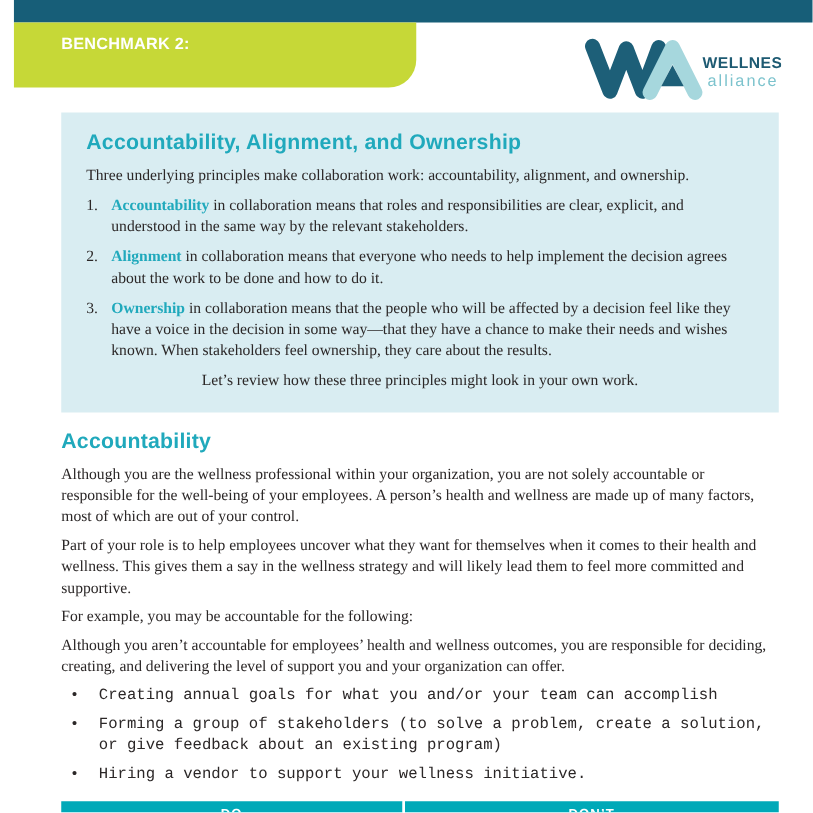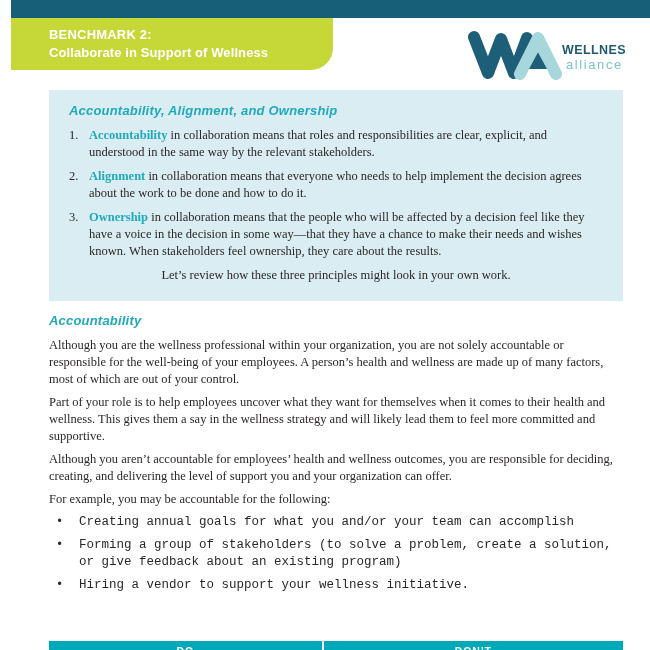--- a/index.html
+++ b/index.html
@@ -28,22 +28,22 @@
   }
   .banner-line1{font-size:13px;font-weight:700;line-height:1.4;letter-spacing:.2px;}
   .banner-line2{font-size:13px;font-weight:600;line-height:1.4;letter-spacing:.1px;}
   .logo{position:absolute;top:28px;right:36px;width:158px;height:54px;}
   
   .content{padding:90px 38px 0 38px;}
   .principles-box{
     background:var(--box-blue);padding:13px 20px 10px 20px;margin-bottom:12px;
   }
   .box-title,.section-title{
-    font-family:"Liberation Sans",sans-serif;font-weight:600;font-size:13px;
-    color:var(--teal);letter-spacing:.2px;line-height:1.25;margin-bottom:8px;font-style:italic;
+    font-family:"Liberation Sans",sans-serif;font-weight:600;font-size:17px;
+    color:var(--teal);letter-spacing:.2px;line-height:1.25;margin-bottom:8px;
   }
   .section-title{margin-bottom:7px;}
   .body-p{font-size:12.5px;line-height:17px;margin-bottom:6px;}
   .principles-box .body-p{margin-bottom:7px;}
   .plist{margin:0 0 2px 0;}
   .pitem{display:flex;margin-bottom:7px;font-size:12.5px;line-height:17px;}
   .pnum{flex:0 0 20px;}
   .ptext{flex:1;}
   .kw{color:var(--teal);font-weight:700;}
   .outro{margin-bottom:2px;text-align:center;}
@@ -71,37 +71,37 @@
 </style>
 </head>
 <body>
 
 <div class="page">
 
   <div class="topbar"></div>
 
   <div class="banner">
     <div class="banner-line1">BENCHMARK 2:</div>
-    <div class="banner-line2">Collaborate in Support of Wellness</div>
   </div>
 
   <div class="logo">
     <svg width="158" height="54" viewBox="0 0 158 54">
       <path d="M7,9 L21,45 L34,11 L47,45 L60,10" fill="none" stroke="#1D5F78" stroke-width="12" stroke-linecap="round" stroke-linejoin="round"></path>
       <path d="M53,46 L71,10 L89,46" fill="none" stroke="#A6D7DD" stroke-width="12" stroke-linecap="round" stroke-linejoin="round"></path>
       <polygon points="71,24 62,41 80,41" fill="#1D5F78"></polygon>
       <text class="lg-wordmark-top" x="95" y="26" fill="#1D5A72">WELLNESS</text>
       <text class="lg-wordmark-bottom" x="99" y="41" fill="#7CC3CD">alliance</text>
     </svg>
   </div>
 
   <div class="content">
 
     <section class="principles-box">
       <h2 class="box-title">Accountability, Alignment, and Ownership</h2>
+      <p class="body-p">Three underlying principles make collaboration work: accountability, alignment, and ownership.</p>
 
       <div class="plist">
         <div class="pitem">
           <span class="pnum">1.</span>
           <span class="ptext"><span class="kw">Accountability</span> <span>in collaboration means that roles and responsibilities are clear, explicit, and understood in the same way by the relevant stakeholders.</span></span>
         </div>
         <div class="pitem">
           <span class="pnum">2.</span>
           <span class="ptext"><span class="kw">Alignment</span> <span>in collaboration means that everyone who needs to help implement the decision agrees about the work to be done and how to do it.</span></span>
         </div>
@@ -111,22 +111,22 @@
         </div>
       </div>
 
       <p class="body-p outro">Let’s review how these three principles might look in your own work.</p>
     </section>
 
     <h2 class="section-title">Accountability</h2>
 
     <p class="body-p">Although you are the wellness professional within your organization, you are not solely accountable or responsible for the well-being of your employees. A person’s health and wellness are made up of many factors, most of which are out of your control.</p>
     <p class="body-p">Part of your role is to help employees uncover what they want for themselves when it comes to their health and wellness. This gives them a say in the wellness strategy and will likely lead them to feel more committed and supportive.</p>
+    <p class="body-p">For example, you may be accountable for the following:</p>
     <p class="body-p">Although you aren’t accountable for employees’ health and wellness outcomes, you are responsible for deciding, creating, and delivering the level of support you and your organization can offer.</p>
-    <p class="body-p">For example, you may be accountable for the following:</p>
 
     <ul class="bullets">
       <li><span>Creating annual goals for what you and/or your team can accomplish</span></li>
       <li><span>Forming a group of stakeholders (to solve a problem, create a solution, or give feedback about an existing program)</span></li>
       <li><span>Hiring a vendor to support your wellness initiative.</span></li>
     </ul>
 
   </div>
 
   <div class="table-header">

